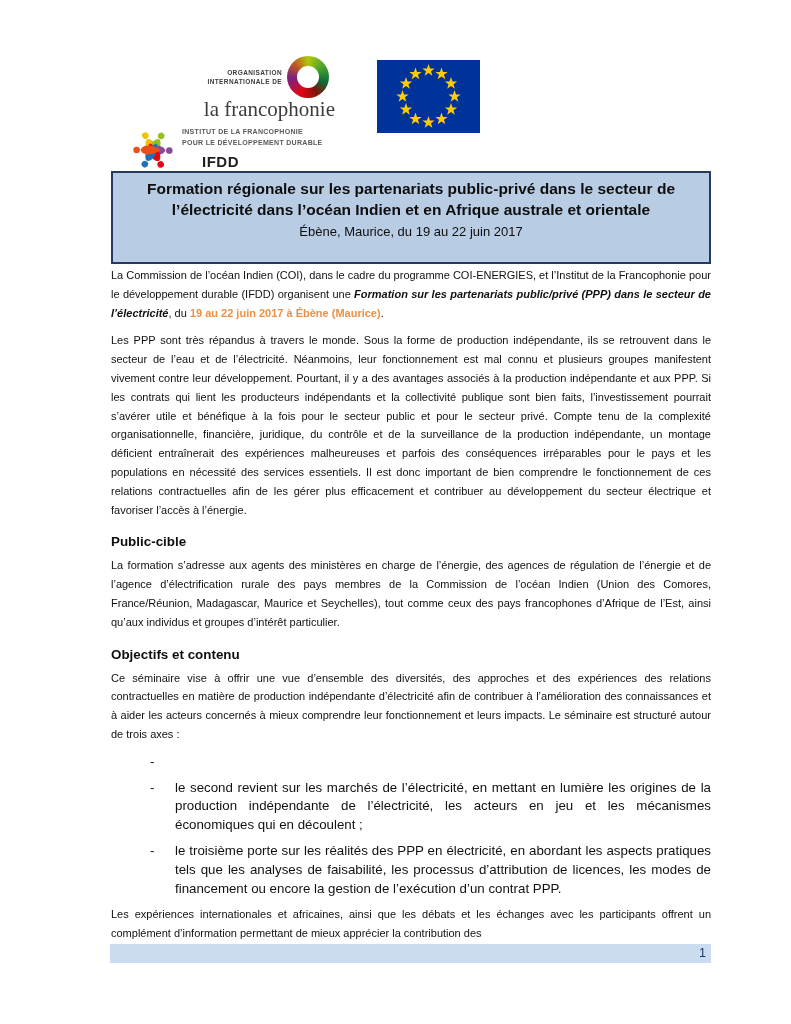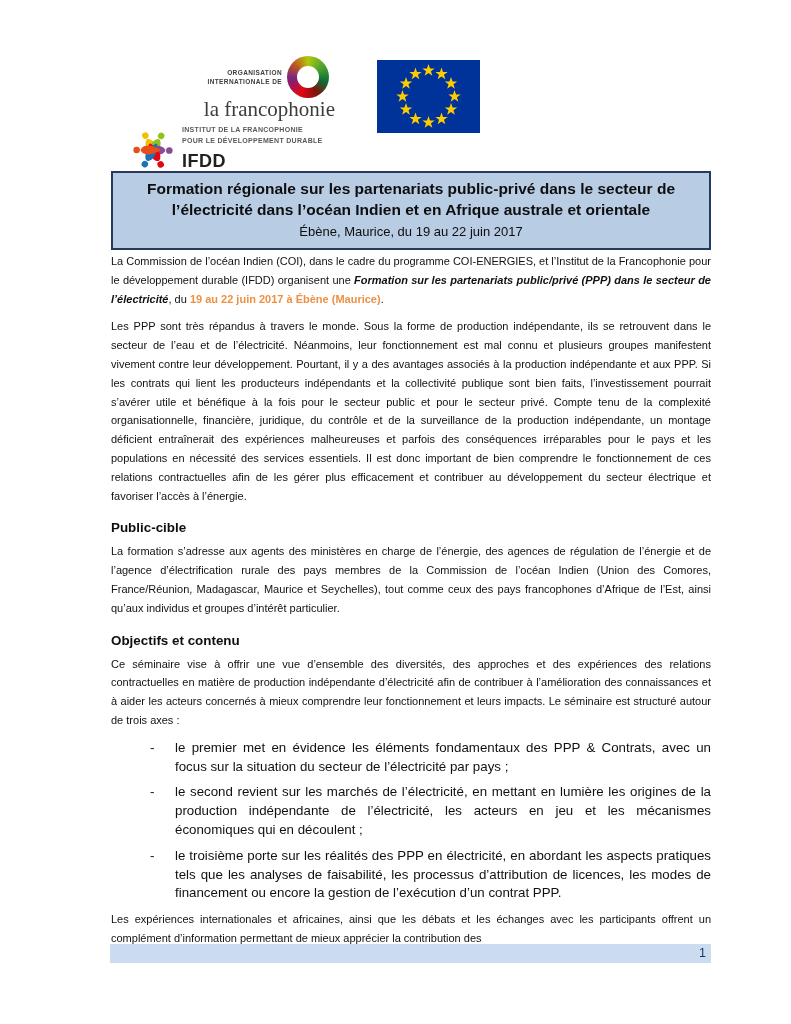--- a/index.html
+++ b/index.html
@@ -14,32 +14,32 @@
   .oif-block { position:absolute; left:143px; top:56px; width:200px; }
   .oif-top { display:flex; justify-content:flex-end; align-items:center; gap:5px; padding-right:14px; }
   .oif-org { text-align:right; font-size:6.5px; font-weight:bold; color:#3c3c3b; letter-spacing:.4px; line-height:1.4; }
   .oif-ring { width:42px; height:42px; border-radius:50%; flex:0 0 auto;
     background:conic-gradient(from 0deg,#b0c80e 0deg,#4ba22e 55deg,#0c6e38 105deg,#7c150b 150deg,#e30613 205deg,#7a2182 265deg,#c05a1e 315deg,#b0c80e 360deg);
     display:flex; align-items:center; justify-content:center; }
   .oif-ring-hole { width:22px; height:22px; background:#fff; border-radius:50%; }
   .oif-name { font-family:"Liberation Serif", serif; font-size:21px; color:#3c3c3b; text-align:right; margin-top:-1px; padding-right:8px; }
   .ifdd-row { display:flex; align-items:center; gap:7px; margin-top:3px; margin-left:-12px; }
   .ifdd-text { font-size:7px; font-weight:bold; color:#58595b; letter-spacing:.3px; line-height:1.55; }
-  .ifdd-abbr { font-size:18px; color:#231f20; letter-spacing:.5px; margin-top:1px; }
+  .ifdd-abbr { font-size:15px; color:#231f20; letter-spacing:.5px; margin-top:1px;margin-left:20px; }
 
   .eu-flag { position:absolute; left:377px; top:60px; }
 
   .coi-block { position:absolute; left:556px; top:50px; width:156px; text-align:center; }
   .coi-l1 { font-size:8px; letter-spacing:3.2px; color:#9d9d9c; margin-top:3px; white-space:nowrap; }
   .coi-l2 { font-size:14px; letter-spacing:1.1px; color:#878787; white-space:nowrap; }
 
   
   .doc-body { position:absolute; top:171px; left:111px; width:600px; }
 
-  .title-box { background:#b8cce4; border:2px solid #253a5e; padding:6px 8px 9px; text-align:center; box-sizing:border-box; }
+  .title-box { background:#b8cce4; border:2px solid #253a5e; padding:6px 8px 23px; text-align:center; box-sizing:border-box; }
   .doc-title { font-size:15.5px; font-weight:bold; line-height:20.5px; color:#0e0e0e; }
   .doc-subtitle { font-size:13px; font-weight:normal; margin-top:4px; color:#0e0e0e; }
 
   .content { margin-top:2px; }
   .content h3 { font-size:13.4px; margin:15px 0 7px; color:#0e0e0e; }
   .para { text-align:justify; margin:0 0 9px; font-size:11px; line-height:18.8px; }
   .bi { font-weight:bold; font-style:italic; }
   .orange { font-weight:bold; }
   .bullet { display:flex; margin:0 0 7px; padding-left:39px; font-size:13.3px; line-height:18.8px; }
   .dash { width:25px; flex:0 0 auto; }
@@ -127,21 +127,20 @@
 
       <h3>Public-cible</h3>
       <p class="para">La formation s’adresse aux agents des ministères en charge de l’énergie, des agences de régulation de l’énergie et de l’agence d’électrification rurale des pays membres de la Commission de l’océan Indien (Union des Comores, France/Réunion, Madagascar, Maurice et Seychelles), tout comme ceux des pays francophones d’Afrique de l’Est, ainsi qu’aux individus et groupes d’intérêt particulier.</p>
 
       <h3>Objectifs et contenu</h3>
       <p class="para">Ce séminaire vise à offrir une vue d’ensemble des diversités, des approches et des expériences des relations contractuelles en matière de production indépendante d’électricité afin de contribuer à l’amélioration des connaissances et à aider les acteurs concernés à mieux comprendre leur fonctionnement et leurs impacts. Le séminaire est structuré autour de trois axes :</p>
 
       <div>
         <div class="bullet">
           <span class="dash">-</span>
-          <span class="btext">le premier met en évidence les éléments fondamentaux des PPP &amp; Contrats, avec un focus sur la situation du secteur de l’électricité par pays ;</span>
         </div>
         <div class="bullet">
           <span class="dash">-</span>
           <span class="btext">le second revient sur les marchés de l’électricité, en mettant en lumière les origines de la production indépendante de l’électricité, les acteurs en jeu et les mécanismes économiques qui en découlent ;</span>
         </div>
         <div class="bullet">
           <span class="dash">-</span>
           <span class="btext">le troisième porte sur les réalités des PPP en électricité, en abordant les aspects pratiques tels que les analyses de faisabilité, les processus d’attribution de licences, les modes de financement ou encore la gestion de l’exécution d’un contrat PPP.</span>
         </div>
       </div>

